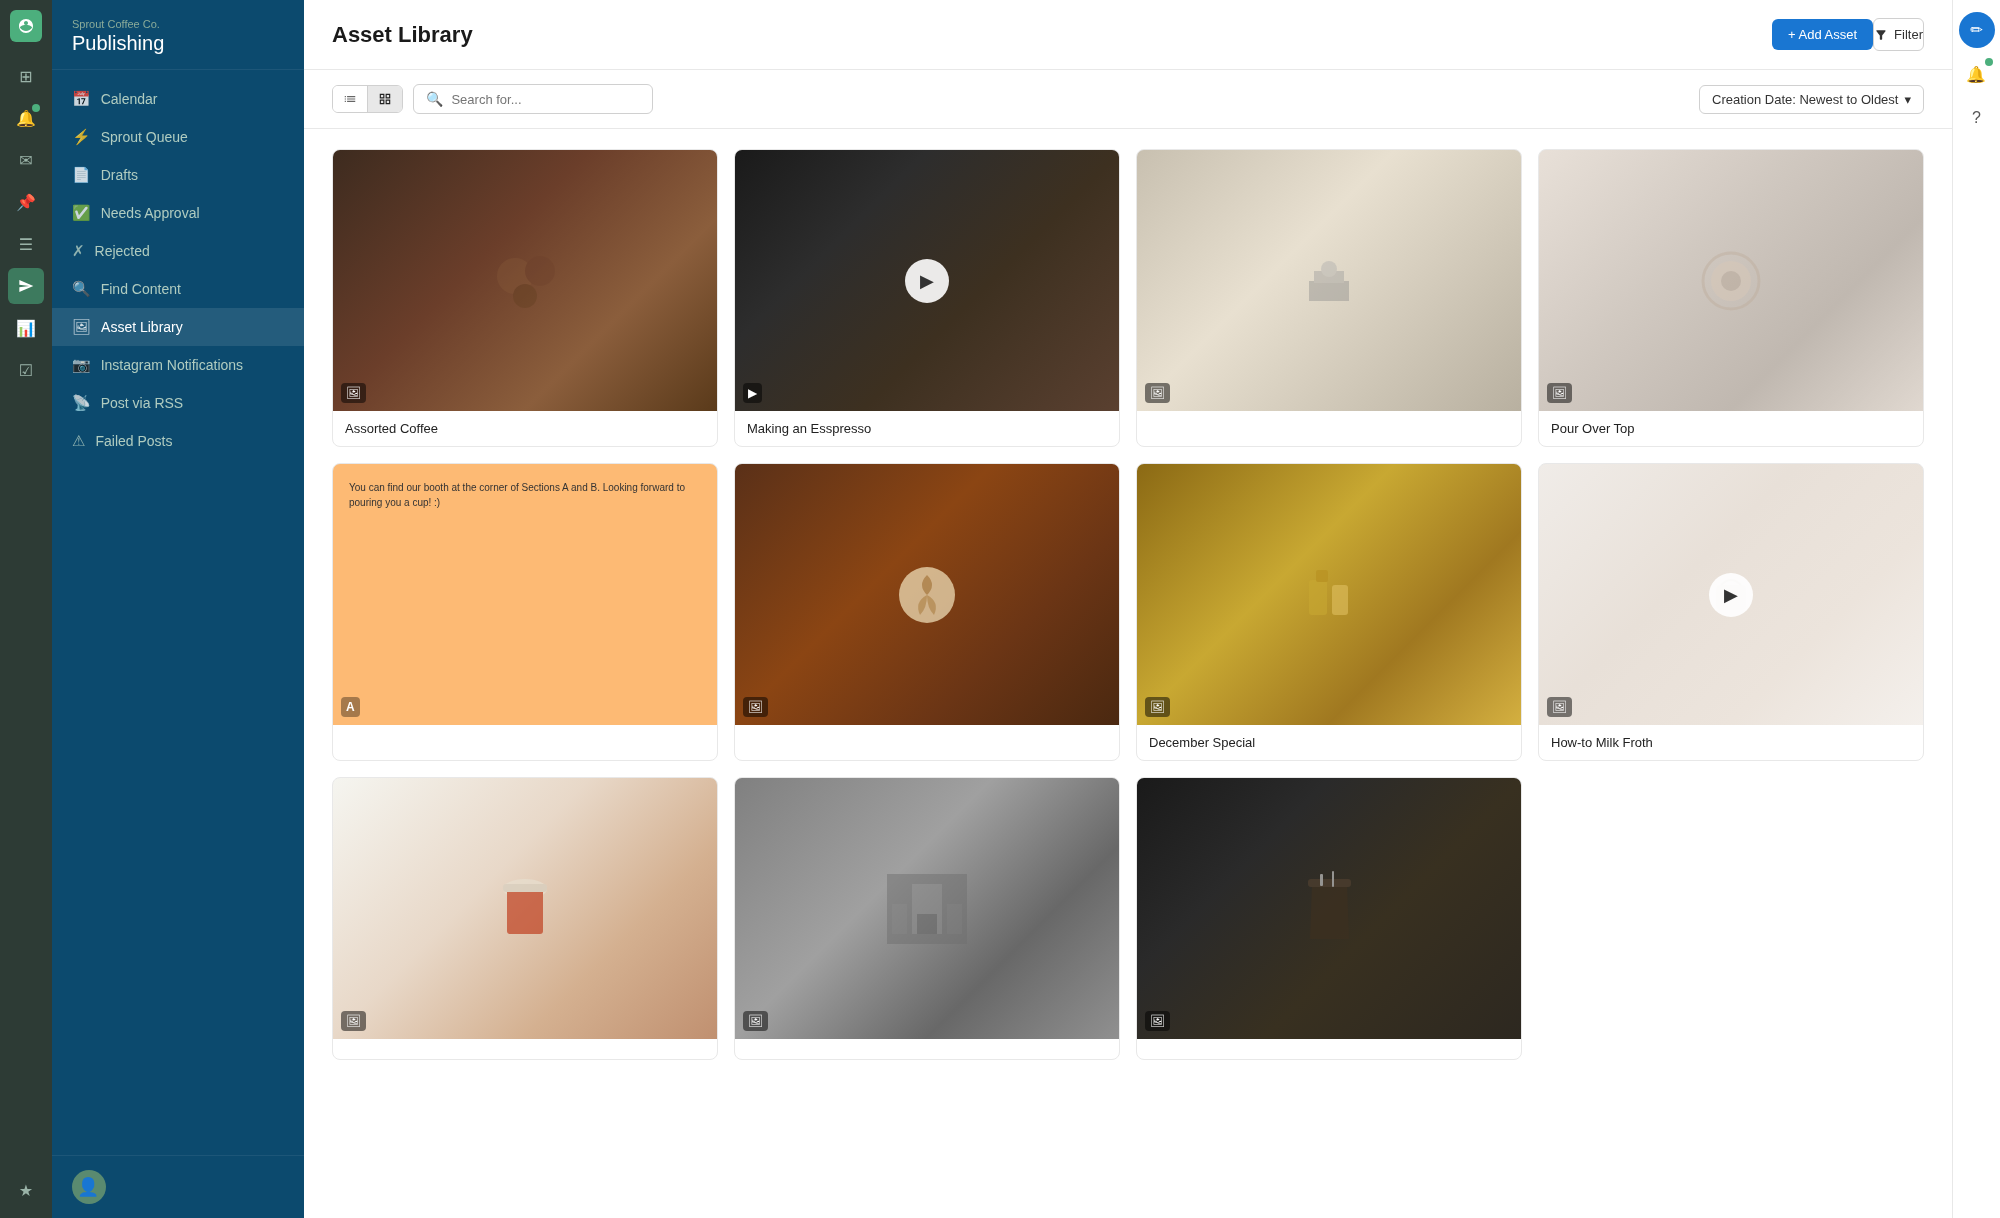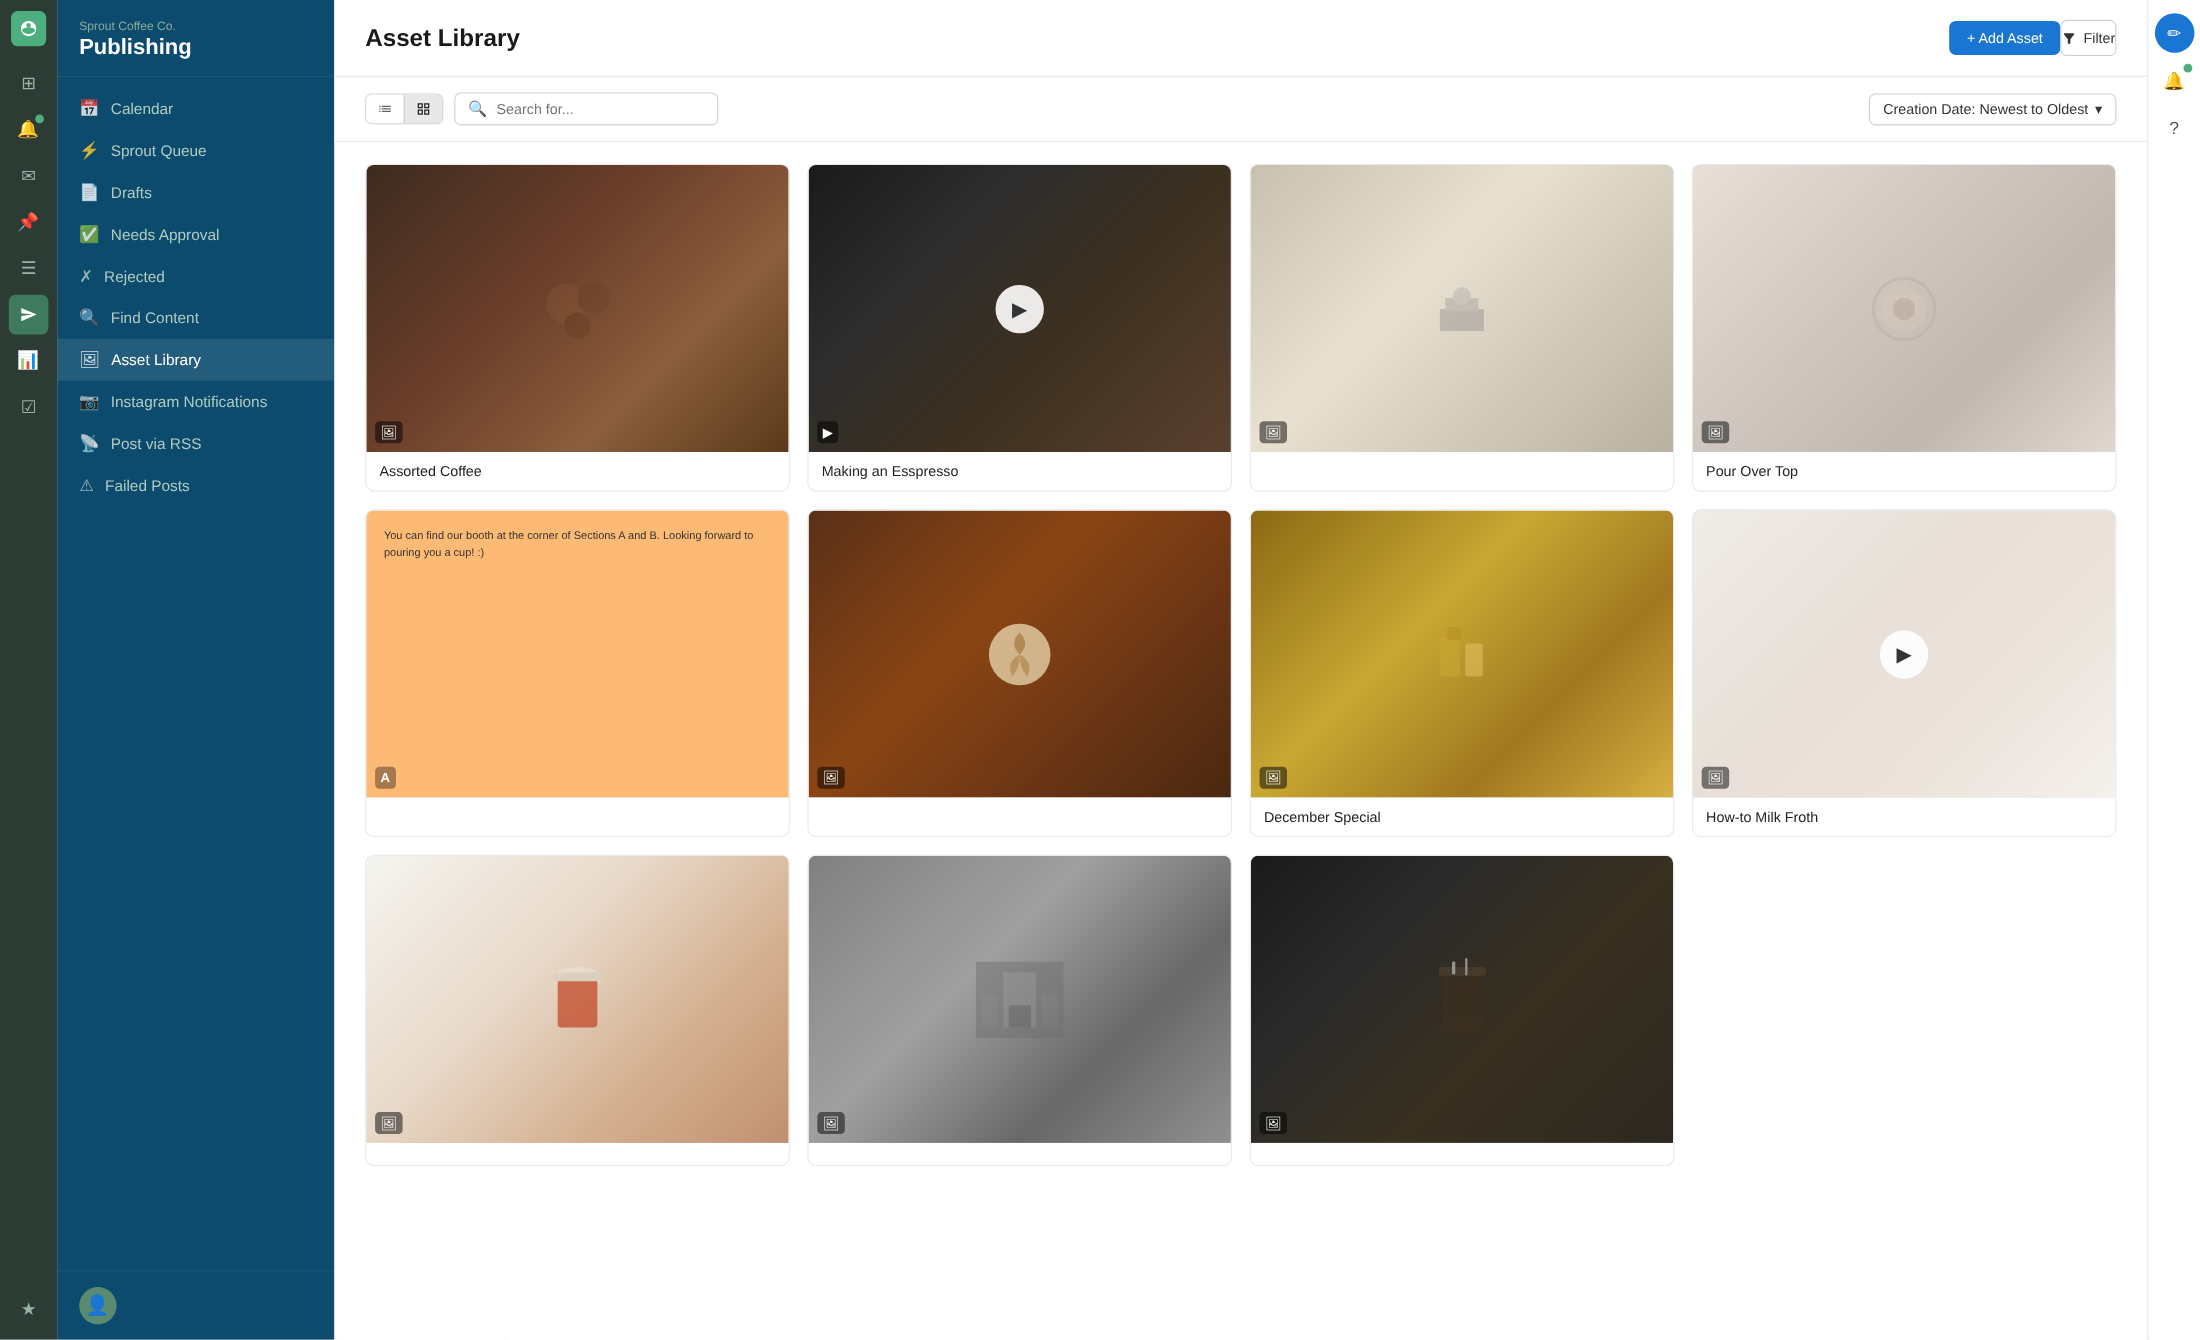--- a/index.html
+++ b/index.html
@@ -61,21 +61,21 @@
       border-bottom: 1px solid rgba(255,255,255,0.07);
     }
     .sidebar-header .company {
       font-size: 11px;
       color: #8aab99;
       text-transform: none;
       margin-bottom: 2px;
     }
     .sidebar-header .product {
       font-size: 20px;
-      font-weight: 700;
+      font-weight: 400;
       color: #fff;
     }
     .sidebar-nav { padding: 10px 0; flex: 1; overflow-y: auto; }
     .nav-item {
       display: flex; align-items: center;
       padding: 10px 20px;
       font-size: 14px;
       color: #b0ccc0;
       cursor: pointer;
       border-radius: 0;

